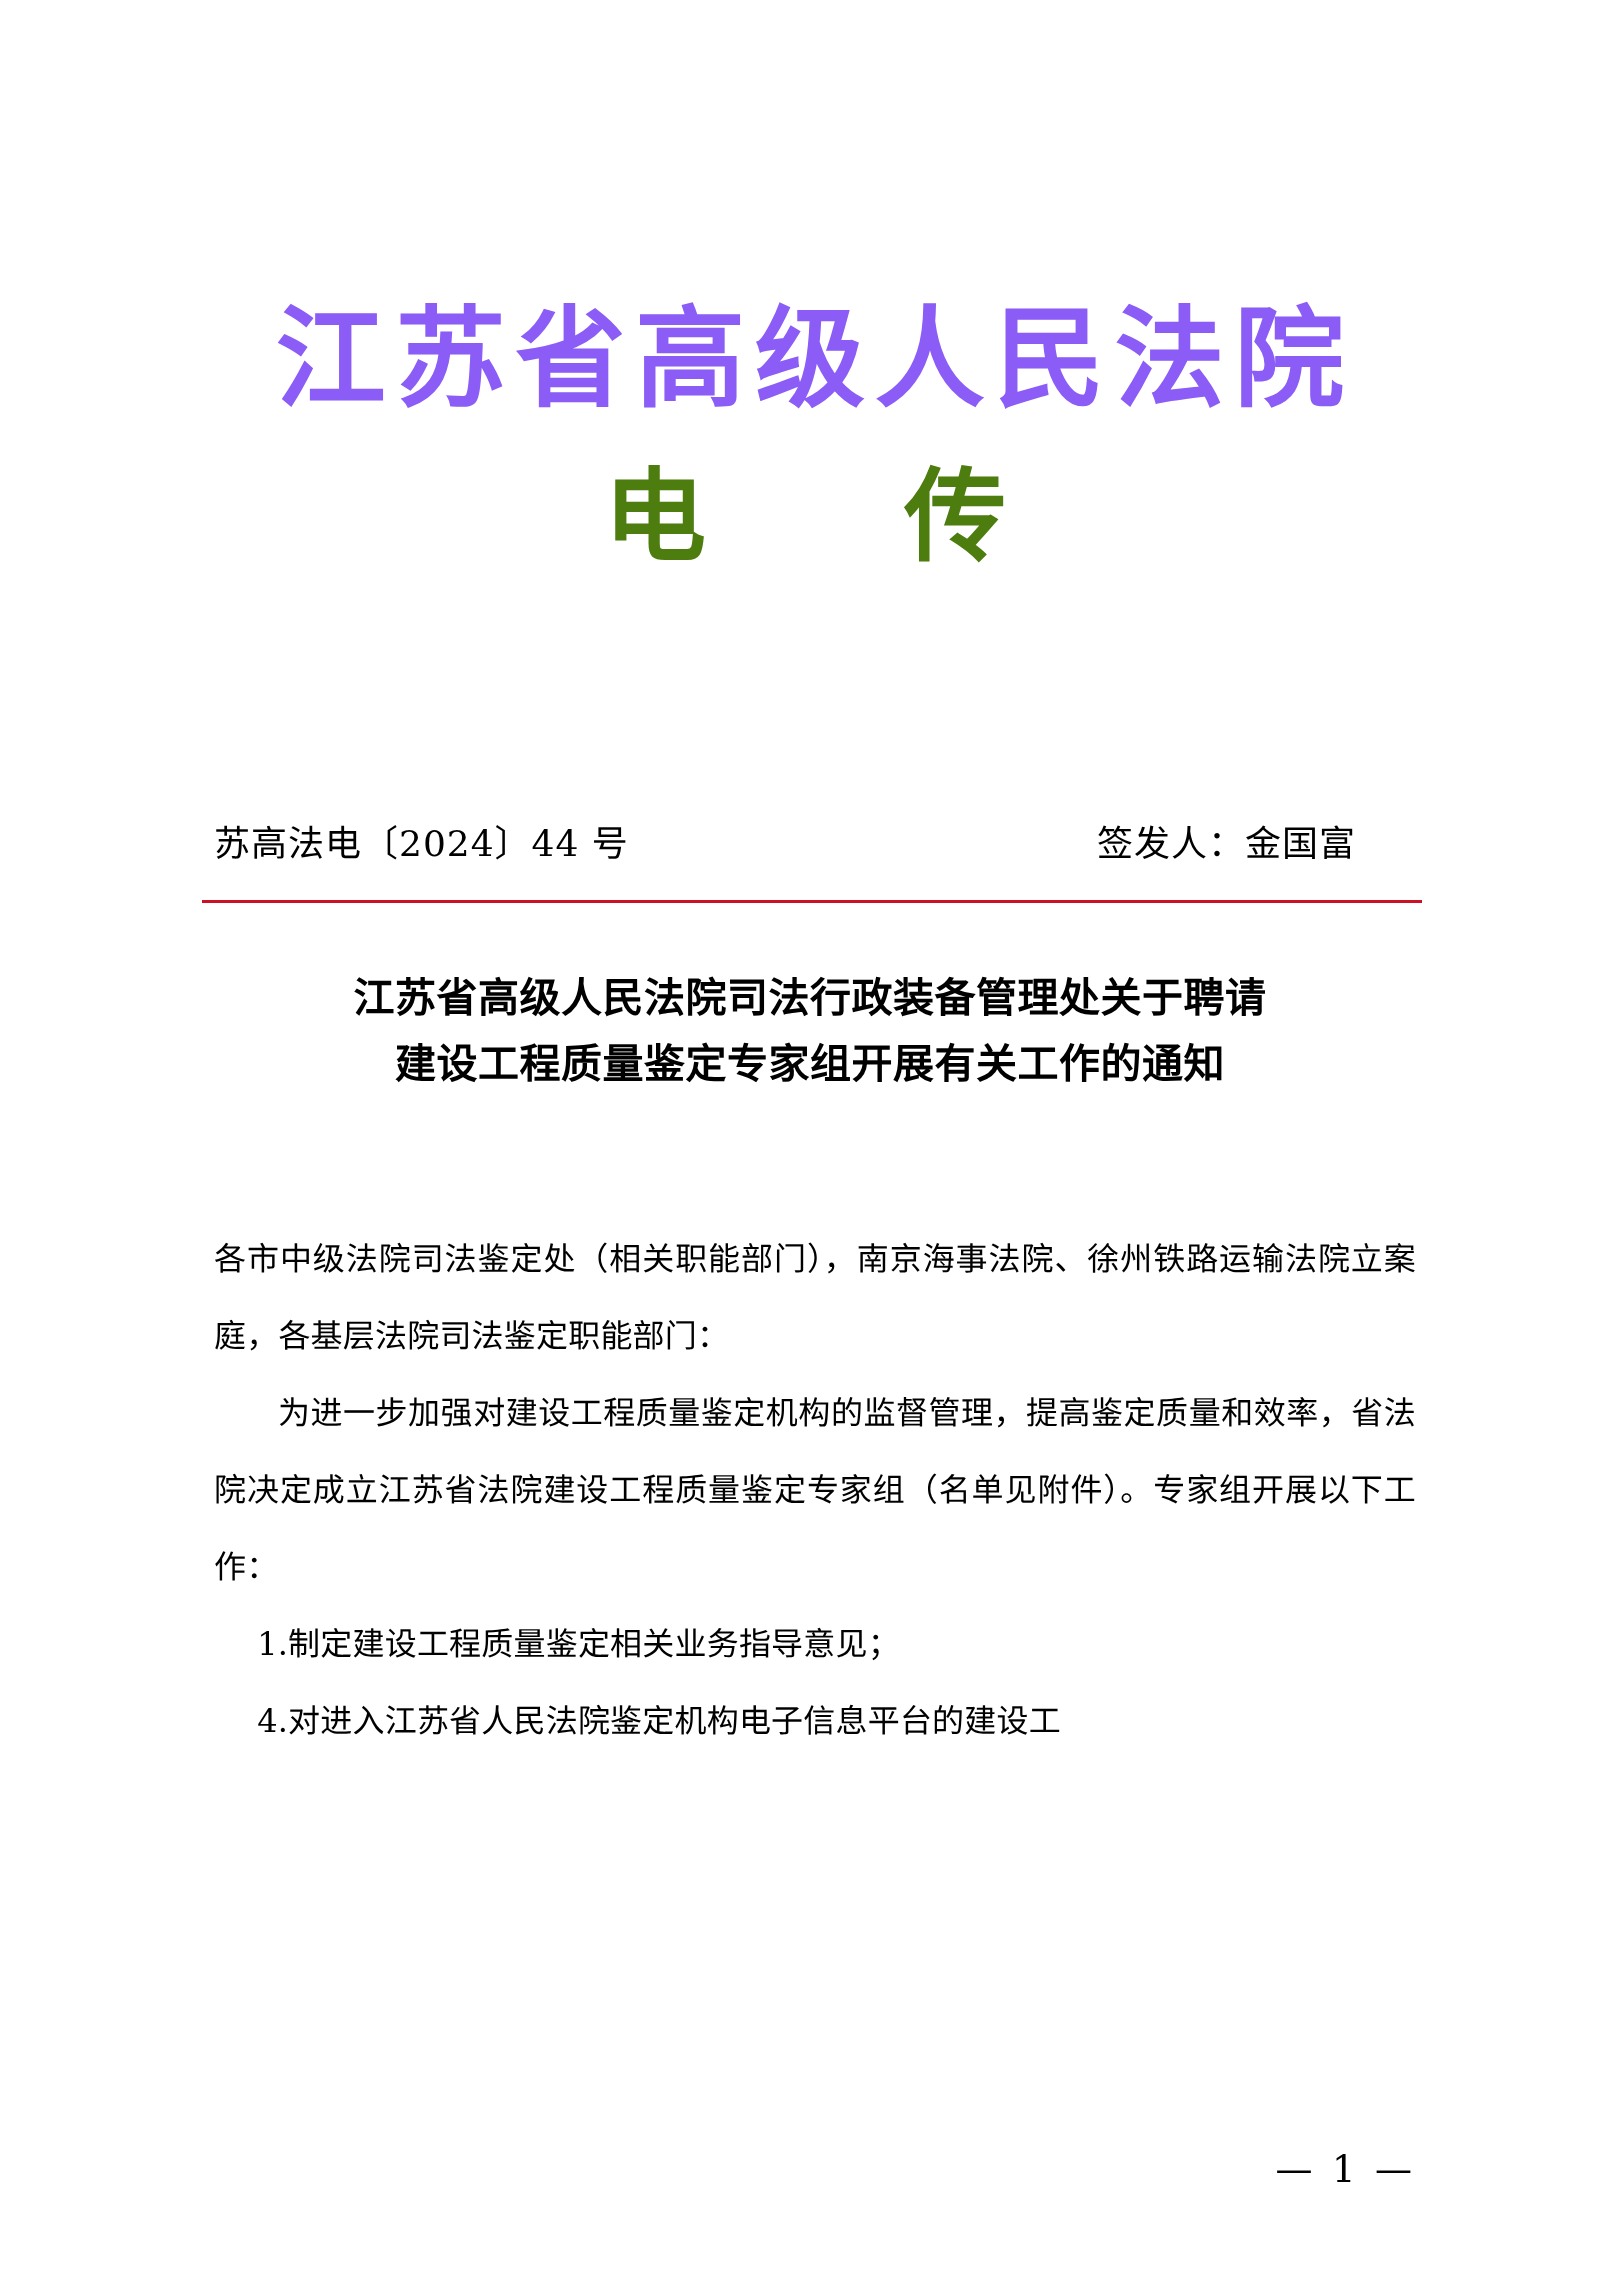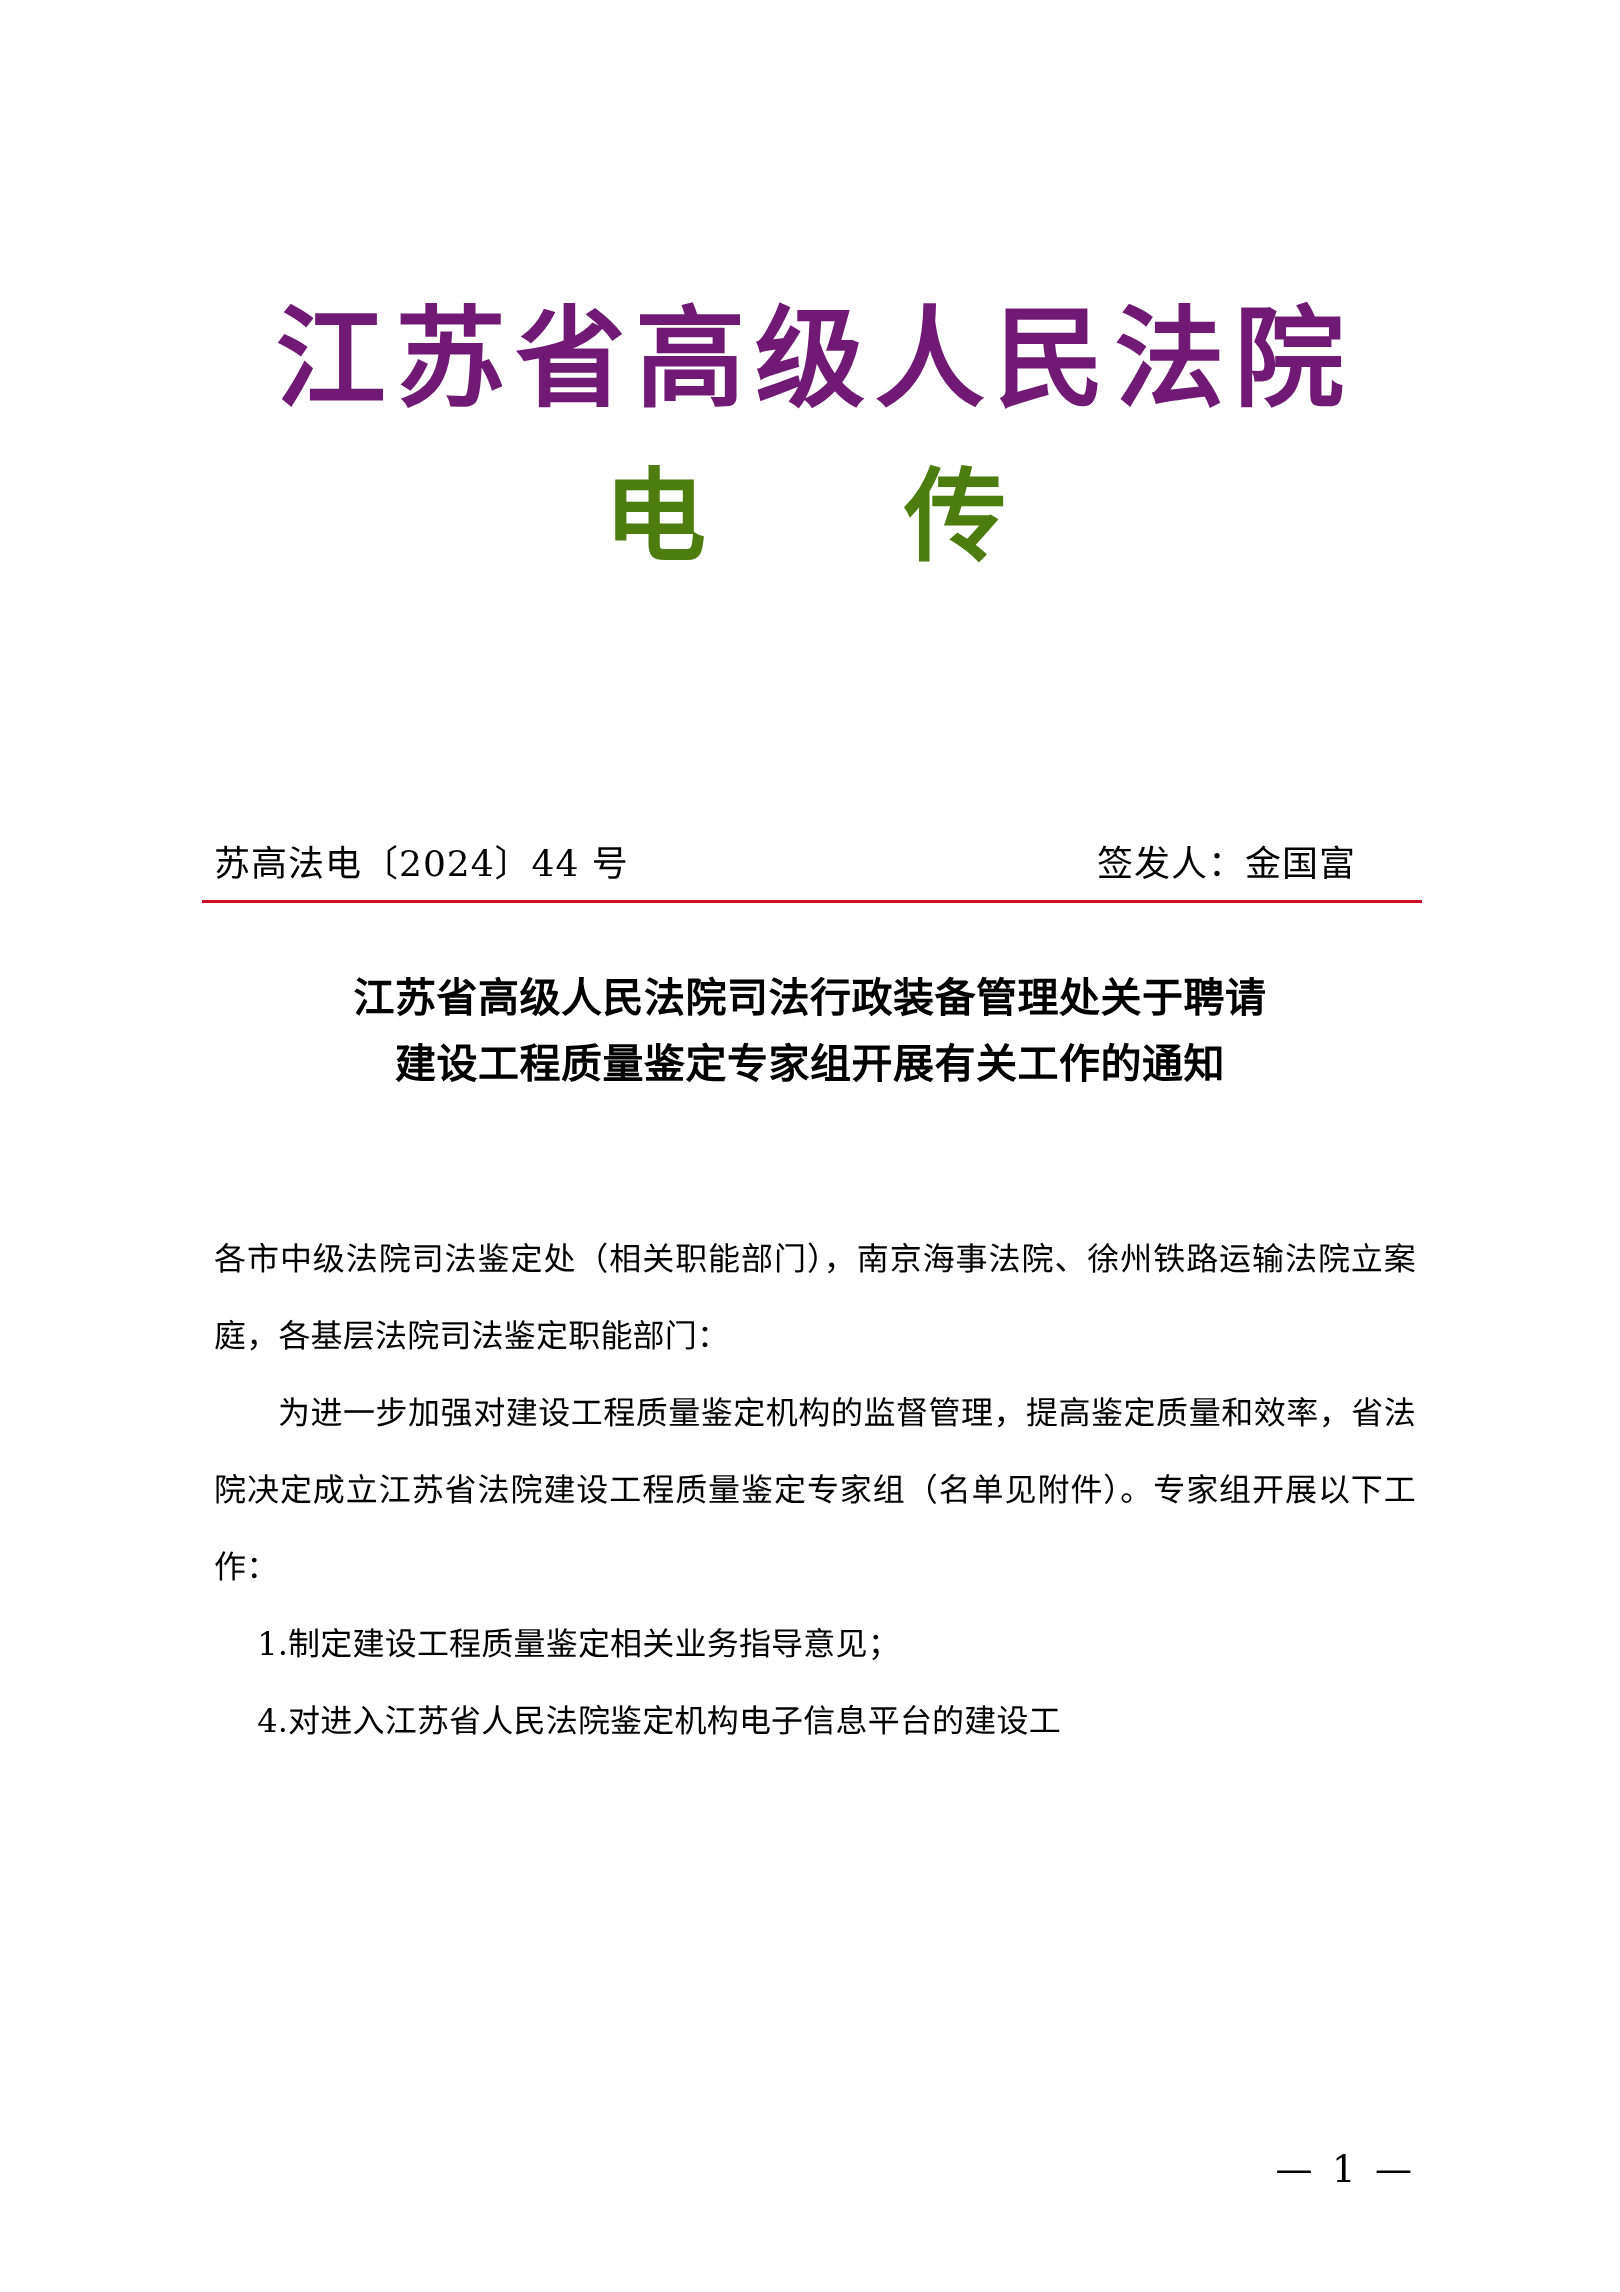--- a/index.html
+++ b/index.html
@@ -26,21 +26,21 @@
 
   
   .masthead {
     position: absolute;
     left: 0;
     right: 0;
     top: 294px;
     text-align: center;
   }
   .masthead-line1 {
-    color: #701a75;
+    color: #8b5cf6;
     font-family: "DejaVu Serif", "Liberation Serif", serif;
     font-weight: 700;
     font-size: 110px;
     letter-spacing: 9.8px;
     line-height: 1.18;
     white-space: nowrap;
     text-indent: 9.8px;
   }
   .masthead-line2 {
     color: #4d7c0f;
@@ -55,21 +55,21 @@
   .masthead-line2 .wide-gap {
     display: inline-block;
     width: 98px;
   }
 
   
   .docnum-row {
     position: absolute;
     left: 214px;
     right: 199px;
-    top: 839px;
+    top: 819px;
     display: flex;
     align-items: baseline;
     justify-content: space-between;
     font-size: 36px;
     line-height: 1.4;
     letter-spacing: 1px;
     white-space: nowrap;
   }
   .docnum {
     font-family: "DejaVu Serif", "Liberation Serif", serif;

